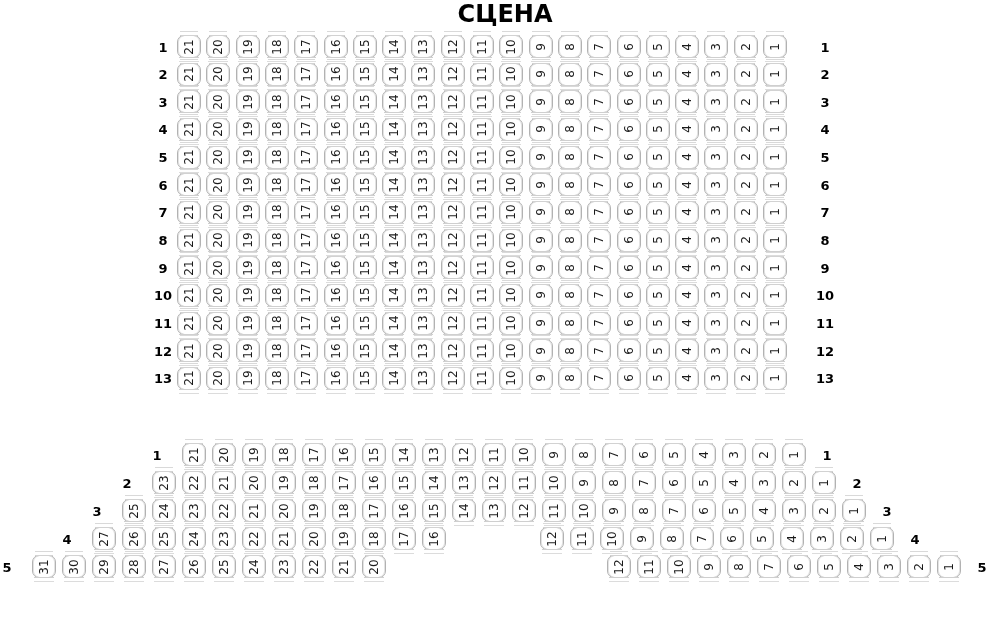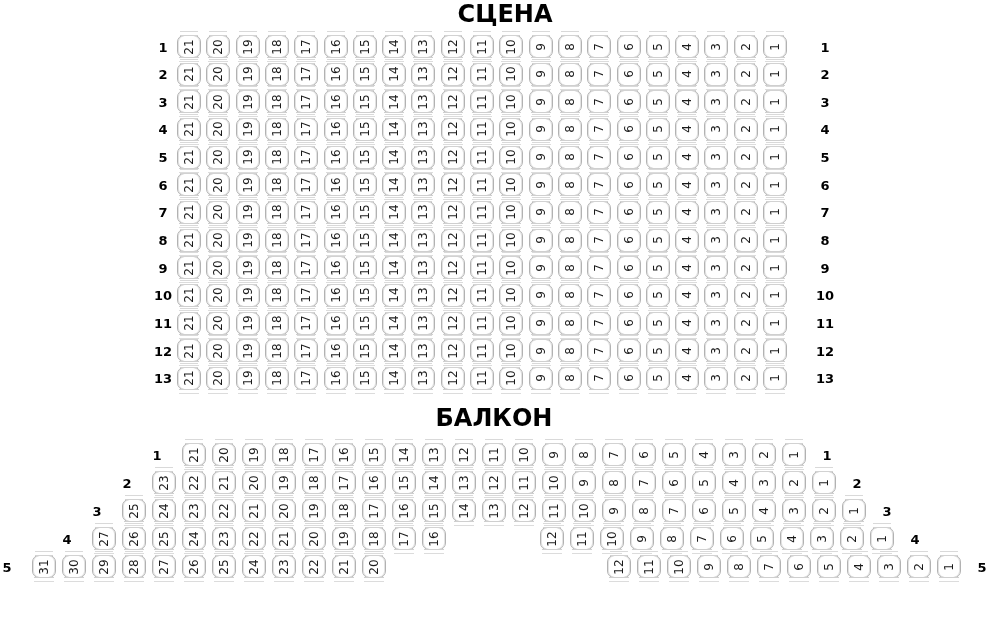--- a/index.html
+++ b/index.html
@@ -865,21 +865,20 @@
       </div>
       <div class="seat" style="left: 733.7px; top: 366.8px;">
         <span class="num">2</span>
       </div>
       <div class="seat" style="left: 763px; top: 366.8px;">
         <span class="num">1</span>
       </div>
       <span class="row-label" style="left: 163px; top: 378.3px;">13</span>
       <span class="row-label" style="left: 825px; top: 378.3px;">13</span>
     </div>
-  <div class="section-title" style="left:494px;top:406px;">БАЛКОН</div>
   <div>
       <div class="seat" style="left: 182px; top: 443px;">
         <span class="num">21</span>
       </div>
       <div class="seat" style="left: 212px; top: 443px;">
         <span class="num">20</span>
       </div>
       <div class="seat" style="left: 242px; top: 443px;">
         <span class="num">19</span>
       </div>

